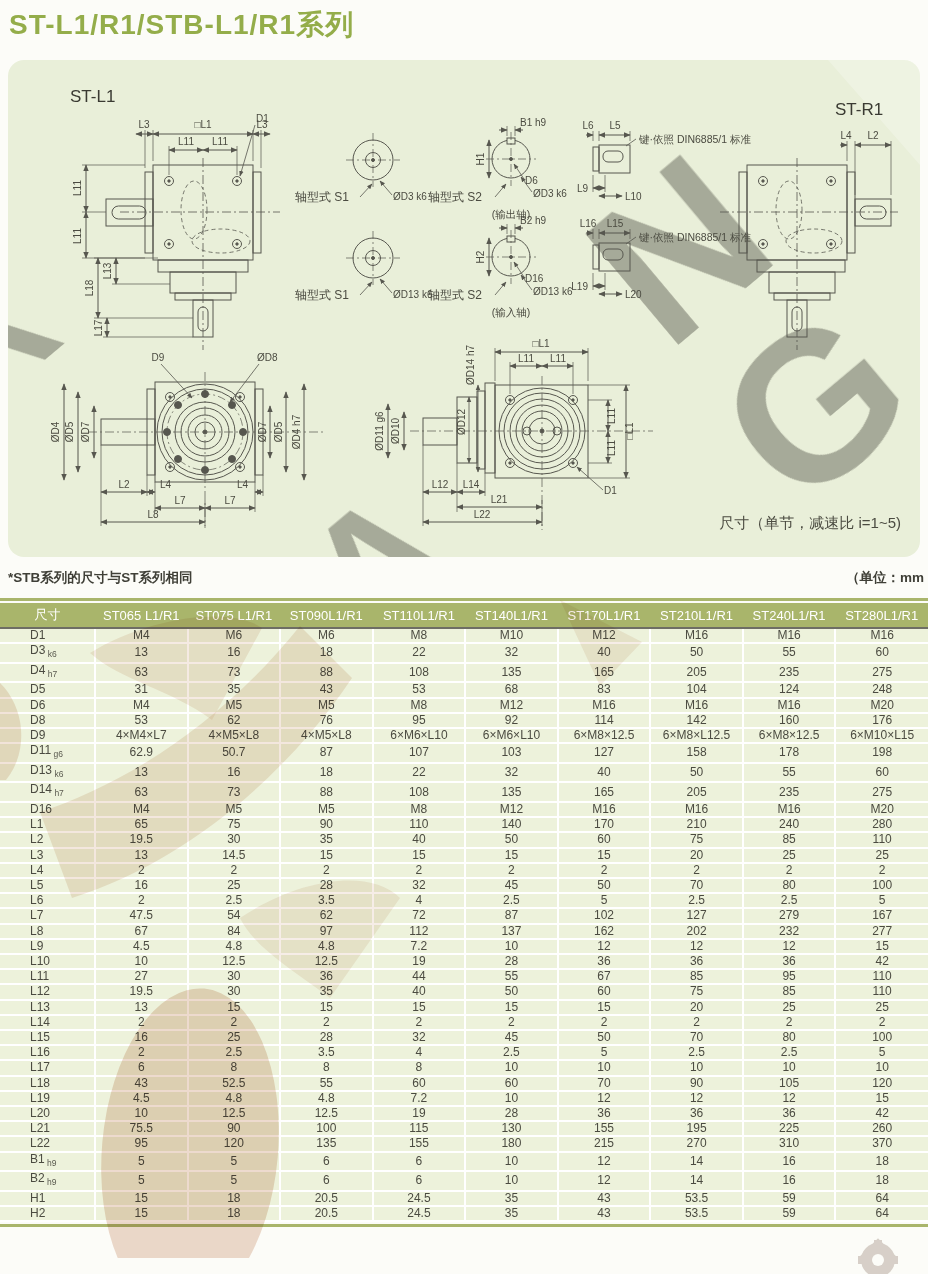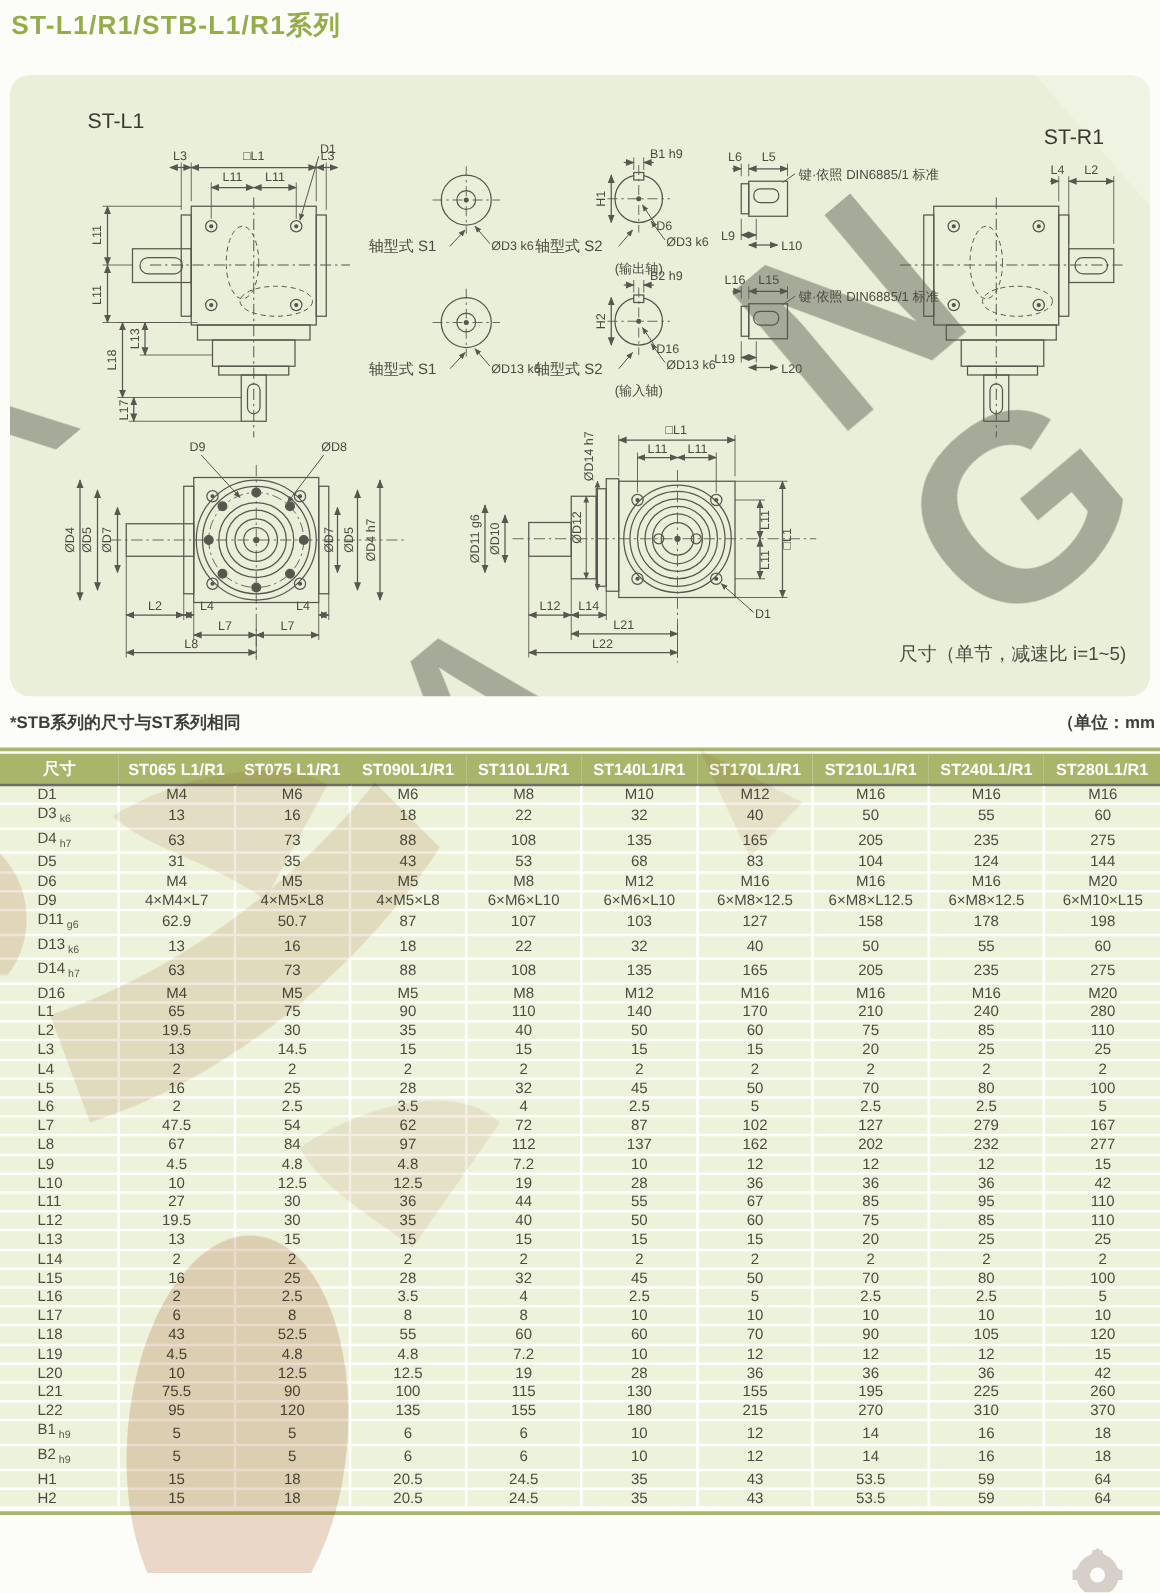--- a/index.html
+++ b/index.html
@@ -4,42 +4,42 @@
 <style>
   html,body{margin:0;padding:0;}
   body{
     width:928px;height:1274px;position:relative;overflow:hidden;
     background:#fcfcf8;
     font-family:"Liberation Sans","DejaVu Sans",sans-serif;
     color:#4b4b41;
   }
   .page-title{
     position:absolute;left:9px;top:6px;margin:0;
-    font-size:21px;font-weight:bold;letter-spacing:1px;
+    font-size:28px;font-weight:bold;letter-spacing:1px;
   }
   .panel{
     position:absolute;left:8px;top:60px;width:912px;height:497px;
     border-radius:16px;overflow:hidden;
   }
   .panel svg{display:block;}
   .notes{
     position:absolute;left:8px;top:569px;width:916px;
     display:flex;justify-content:space-between;
     font-size:13.5px;color:#3f3f37;font-weight:bold;
   }
   .tablewrap{position:absolute;left:0;top:598px;width:928px;}
   .rule-top,.rule-bottom{height:3px;background:#a9b56b;}
   .rule-top{margin-bottom:2px;}
   .rule-bottom{margin-top:2px;}
   table.dims{
     width:928px;table-layout:fixed;border-collapse:collapse;
     position:relative;z-index:1;
   }
   table.dims th{
-    background:#a9b56b;color:#ffffff;font-weight:bold;font-size:13px;
+    background:#a9b56b;color:#ffffff;font-weight:normal;font-size:13px;
     height:24px;padding:0;text-align:center;border-bottom:2px solid #6e6e64;
   }
   table.dims td{
     background:#edf2db;font-size:12px;height:13.2px;line-height:13.2px;
     padding:0;text-align:center;
     border-bottom:2px solid #ffffff;border-right:2px solid #ffffff;
   }
   table.dims td:last-child{border-right:none;}
   table.dims td.lbl{
     text-align:left;padding-left:30px;
@@ -500,33 +500,45 @@
         <tr>
           <td class="lbl">D5</td>
           <td>31</td>
           <td>35</td>
           <td>43</td>
           <td>53</td>
           <td>68</td>
           <td>83</td>
           <td>104</td>
           <td>124</td>
-          <td>144</td>
+          <td>248</td>
         </tr>
         <tr>
           <td class="lbl">D6</td>
           <td>M4</td>
           <td>M5</td>
           <td>M5</td>
           <td>M8</td>
           <td>M12</td>
           <td>M16</td>
           <td>M16</td>
           <td>M16</td>
           <td>M20</td>
+        </tr>
+        <tr>
+          <td class="lbl">D8</td>
+          <td>53</td>
+          <td>62</td>
+          <td>76</td>
+          <td>95</td>
+          <td>92</td>
+          <td>114</td>
+          <td>142</td>
+          <td>160</td>
+          <td>176</td>
         </tr>
         <tr>
           <td class="lbl">D9</td>
           <td>4×M4×L7</td>
           <td>4×M5×L8</td>
           <td>4×M5×L8</td>
           <td>6×M6×L10</td>
           <td>6×M6×L10</td>
           <td>6×M8×12.5</td>
           <td>6×M8×L12.5</td>

